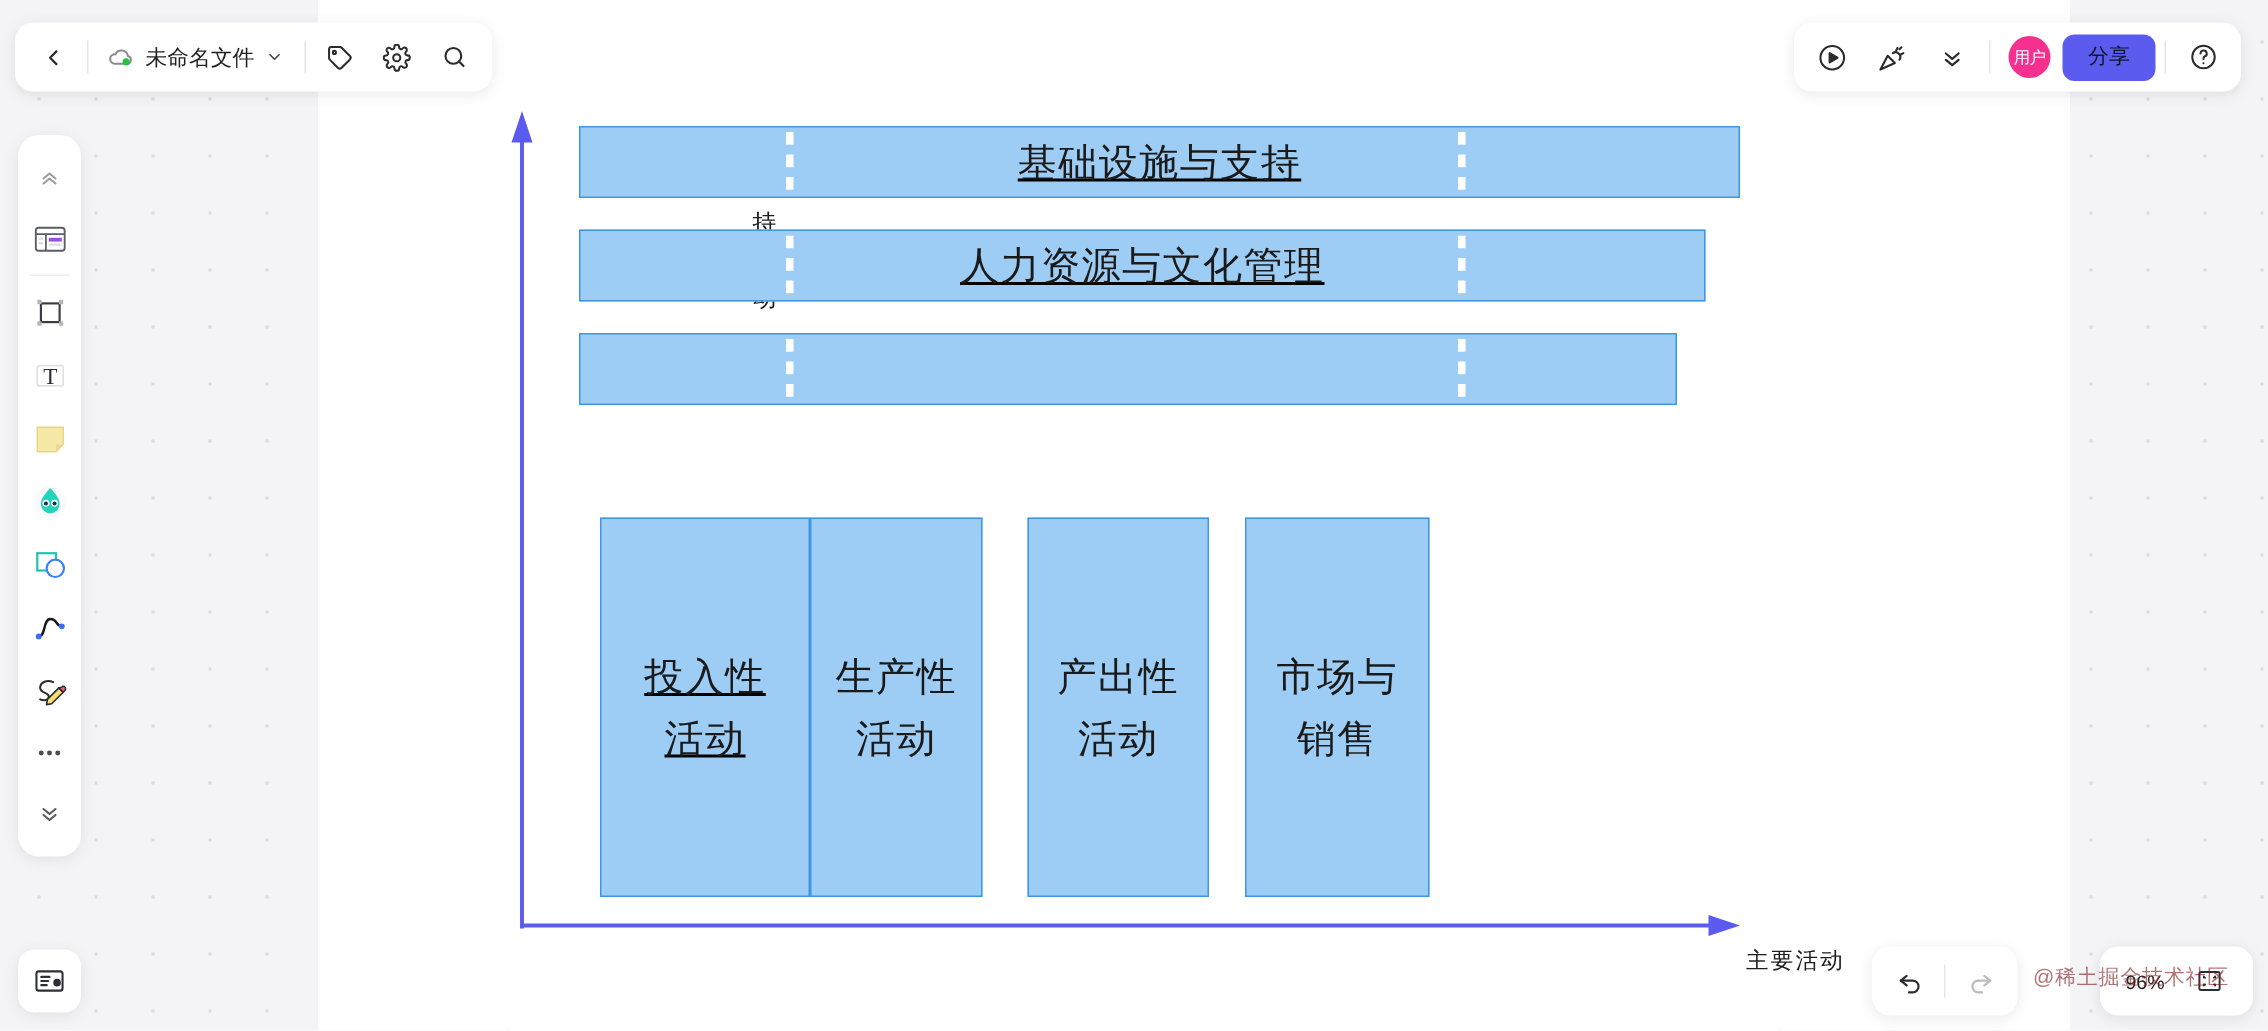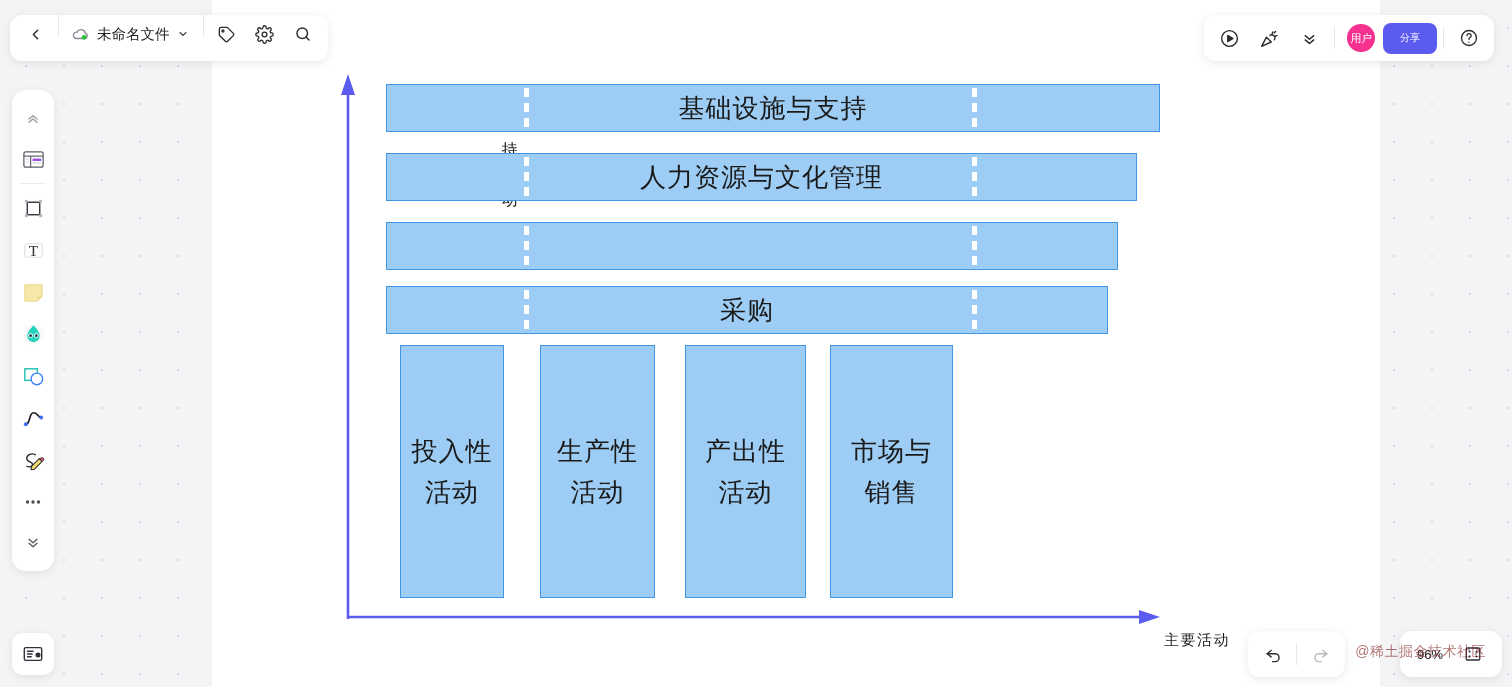--- a/index.html
+++ b/index.html
@@ -24,21 +24,21 @@
     background: #ffffff;
   }
 
   
   #doc-toolbar {
     position: absolute; left: 10px; top: 15px;
     height: 46px;
     background: #fff;
     border-radius: 12px;
     box-shadow: 0 2px 10px rgba(0,0,0,.09);
-    display: flex; 
+    display: flex; align-items: center;
     padding: 0 6px;
     z-index: 40;
   }
   .tb-btn {
     width: 38px; height: 38px;
     display: flex; align-items: center; justify-content: center;
     border-radius: 8px; cursor: pointer;
     color: #2b2b2b;
   }
   .tb-sep { width: 1px; height: 22px; background: #e6e6ea; margin: 0 4px; }
@@ -64,22 +64,22 @@
   }
   #avatar {
     width: 28px; height: 28px; border-radius: 50%;
     background: #f5308f;
     color: #fff; font-size: 11px;
     display: flex; align-items: center; justify-content: center;
     cursor: pointer; margin: 0 6px;
     letter-spacing: -.5px;
   }
   #share-button {
-    background: #5b5bf0; color: #ffffff;
-    font-size: 10px;
+    background: #5b5bf0; color: #0f172a;
+    font-size: 14px;
     height: 31px; padding: 0 17px;
     border: none; border-radius: 8px;
     cursor: pointer;
     font-family: inherit;
   }
 
   
   #tool-rail {
     position: absolute; left: 12px; top: 90px;
     width: 42px;
@@ -118,21 +118,21 @@
   }
   #x-axis-label {
     position: absolute; left: 952px; top: 631px;
     font-size: 15px; color: #1c1c1c; letter-spacing: 1.5px;
   }
 
   .support-bar {
     position: absolute;
     background: #9dcdf4;
     border: 1.6px solid #3f97e4;
-    display: flex; align-items: center; justify-content: center;
+    display: flex; align-items: center; justify-content: center; text-decoration: underline;
   }
   .support-bar .bar-label {
     font-size: 26px; color: #1a1a1a; letter-spacing: 1px;
     position: relative; z-index: 2;
   }
   .divider {
     position: absolute; top: 3px; bottom: 3px; width: 5px;
     background-image: linear-gradient(#fff 58%, transparent 58%);
     background-size: 5px 15px;
     z-index: 3;
@@ -209,27 +209,22 @@
     <div class="divider" style="left:137px;"></div>
     <div class="divider" style="left:585px;"></div>
     <span class="bar-label">人力资源与文化管理</span>
   </div>
 
   <div class="support-bar" style="left:174px; top:222px; width:732px; height:48px;">
     <div class="divider" style="left:137px;"></div>
     <div class="divider" style="left:585px;"></div>
   </div>
 
-  <div class="support-bar" style="left:174px; top:286px; width:722px; height:48px;">
-    <div class="divider" style="left:137px;"></div>
-    <div class="divider" style="left:585px;"></div>
-    <span class="bar-label">采购</span>
-  </div>
-
-  <div class="primary-col" style="left:188px; width:104px;">
+
+  <div class="primary-col" style="left:188px; width:140px;text-decoration:underline;">
     <div class="col-label">
       <span>投入性</span><br>
       <span>活动</span>
     </div>
   </div>
 
   <div class="primary-col" style="left:328px; width:115px;">
     <div class="col-label">
       <span>生产性</span><br>
       <span>活动</span>

